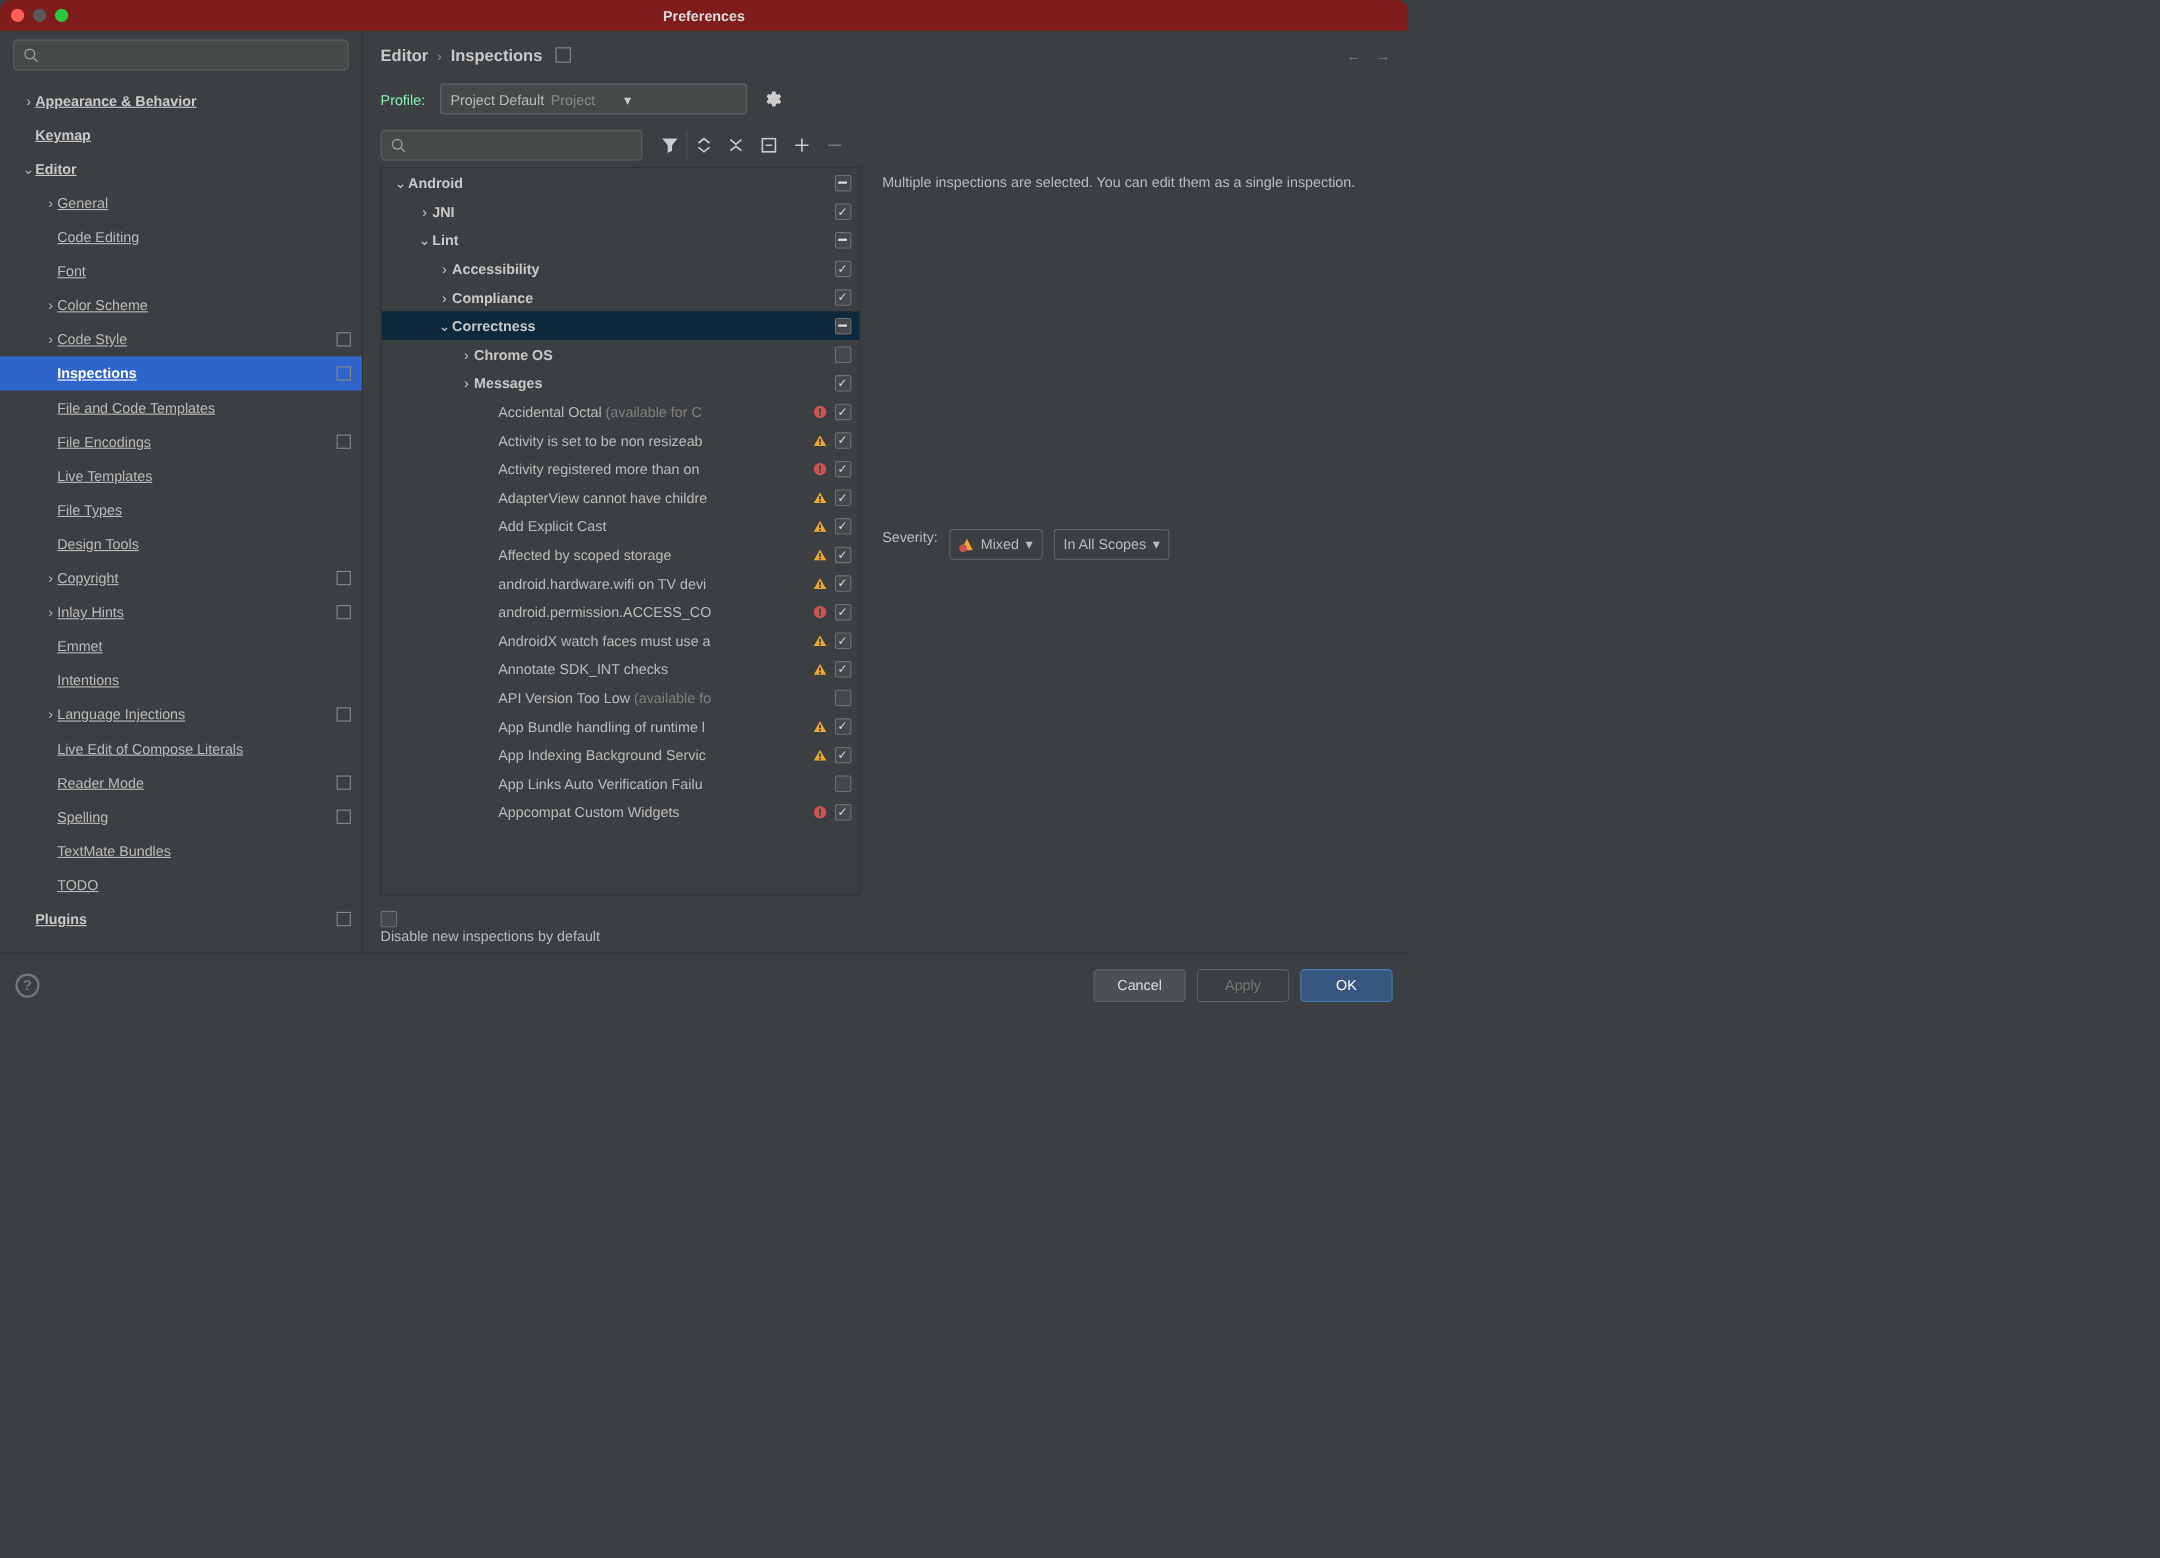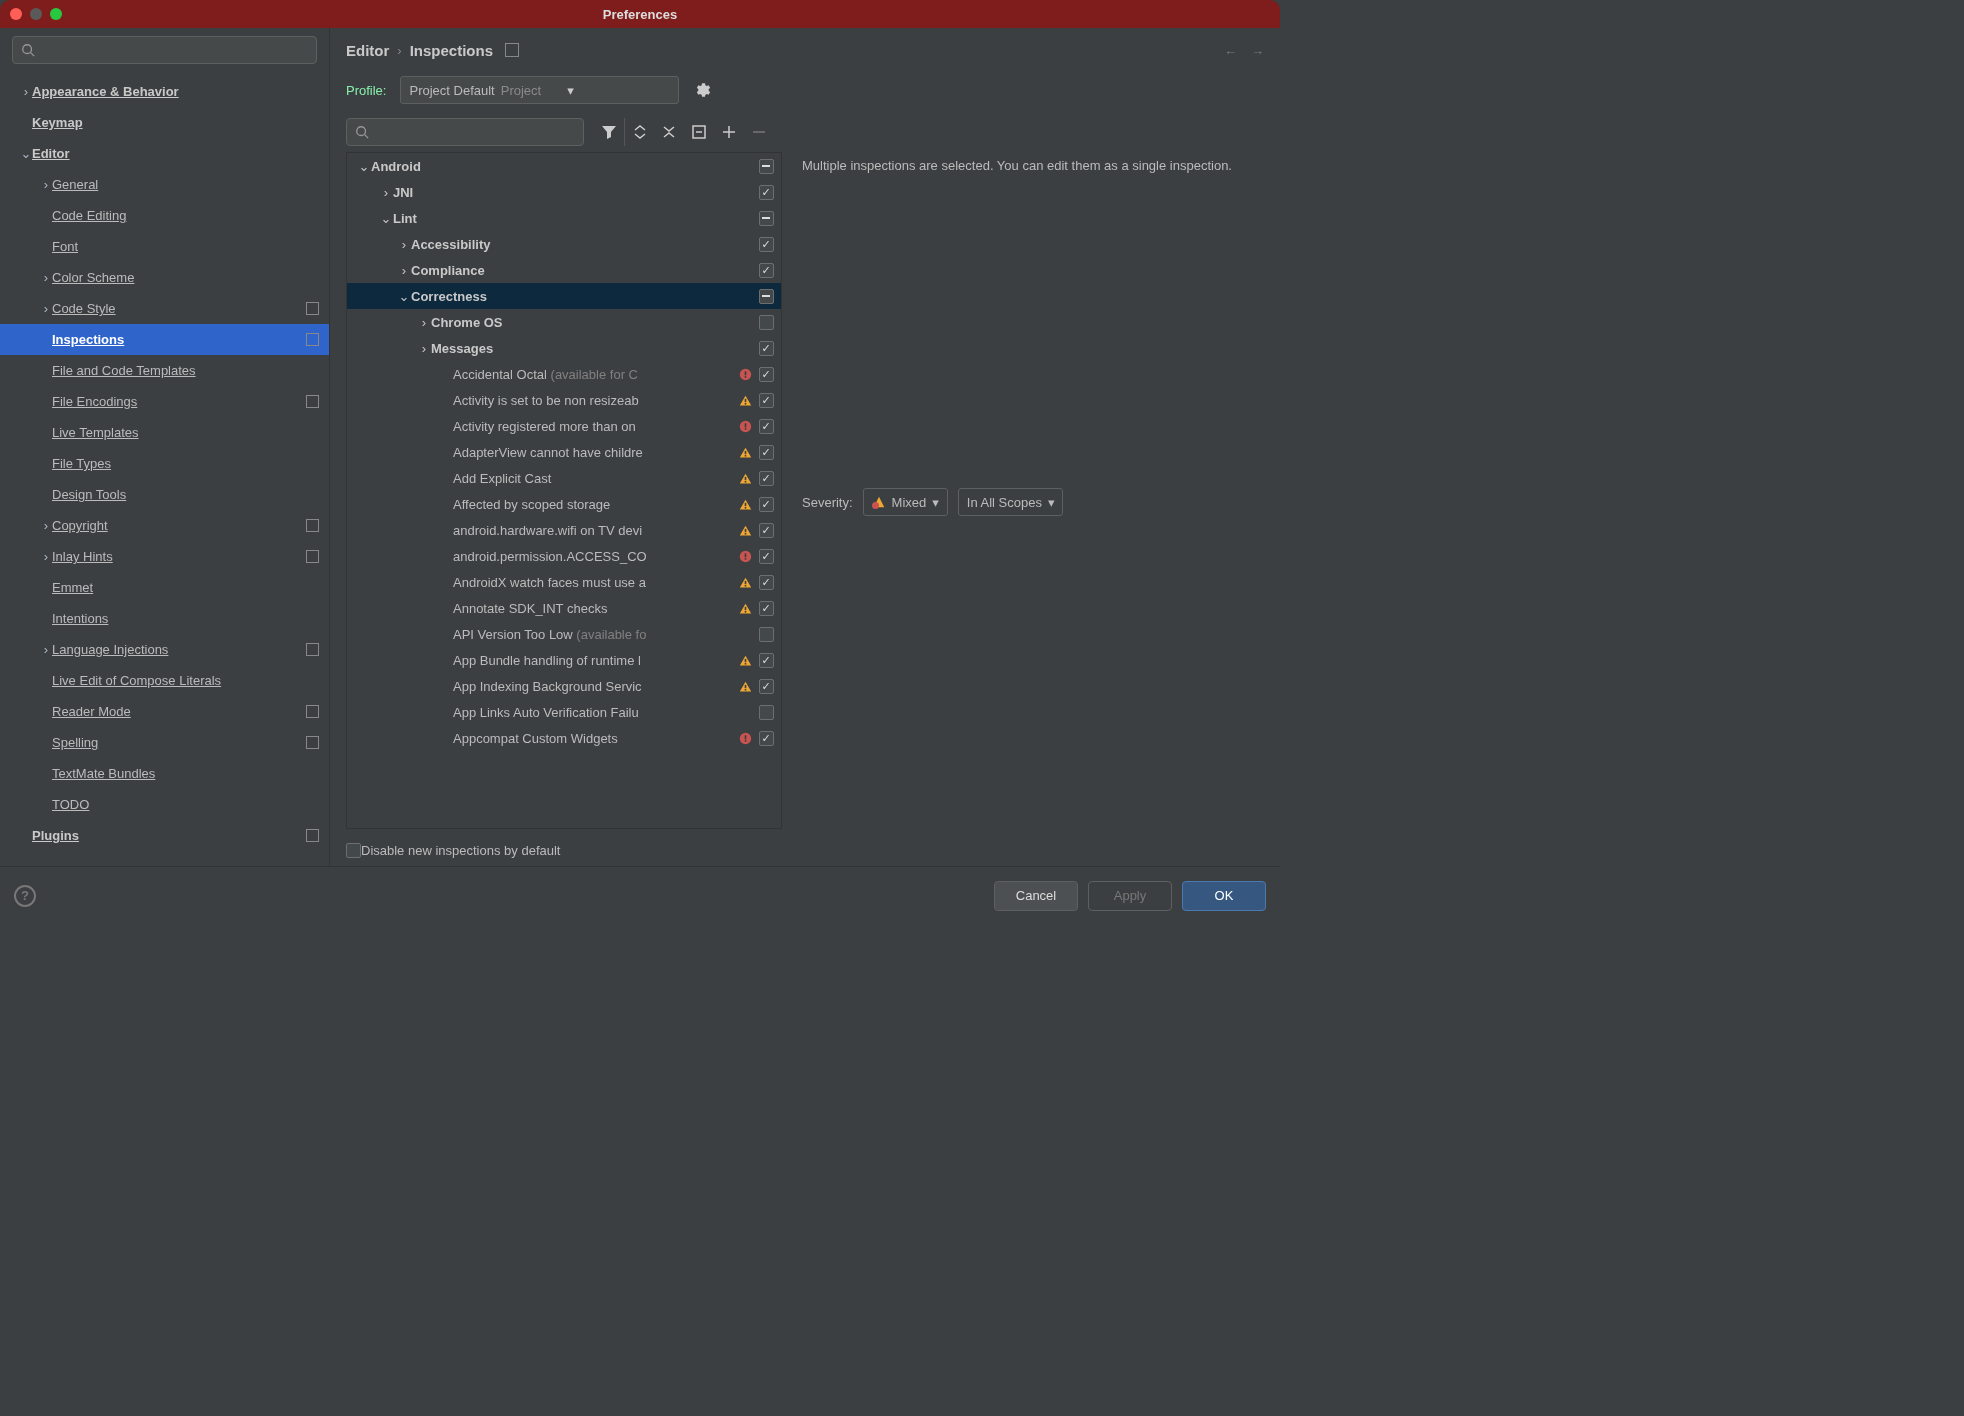--- a/index.html
+++ b/index.html
@@ -129,29 +129,29 @@
   .dim-suffix{ color:#808080; }
   .pd0{padding-left:10px;} .pd1{padding-left:32px;} .pd2{padding-left:50px;}
   .pd3{padding-left:70px;} .pd4{padding-left:92px;}
 
   .detail {
     flex:1; color:#bbb; display:flex; flex-direction:column; padding-top:4px;
   }
   .detail-msg{ line-height:1.5; }
   .severity-row{
     margin-top: auto; margin-bottom: auto;
-    display:flex; align-items:center; gap:10px;
+    display:flex; align-items:flex-start; gap:10px;
   }
   .sev-combo{
     display:flex;align-items:center;gap:6px;height:28px;
     border:1px solid #5e6060;border-radius:3px;padding:0 8px;background:#3c3f41;
   }
 
   .disable-row{
-    display:flex; align-items:flex-start; gap:0; padding: 14px 16px 8px 16px;
+    display:flex; align-items:flex-start; gap:0; padding: 14px 16px 8px 16px; flex-direction: column;
   }
   .footer{
     height:58px;border-top:1px solid #313335;
     display:flex;align-items:center;justify-content:space-between;padding:0 14px;
   }
   .help-ic{
     width:22px;height:22px;border:2px solid #777;border-radius:50%;
     display:flex;align-items:center;justify-content:center;color:#777;font-weight:700;
   }
   .buttons{display:flex;gap:10px;}

